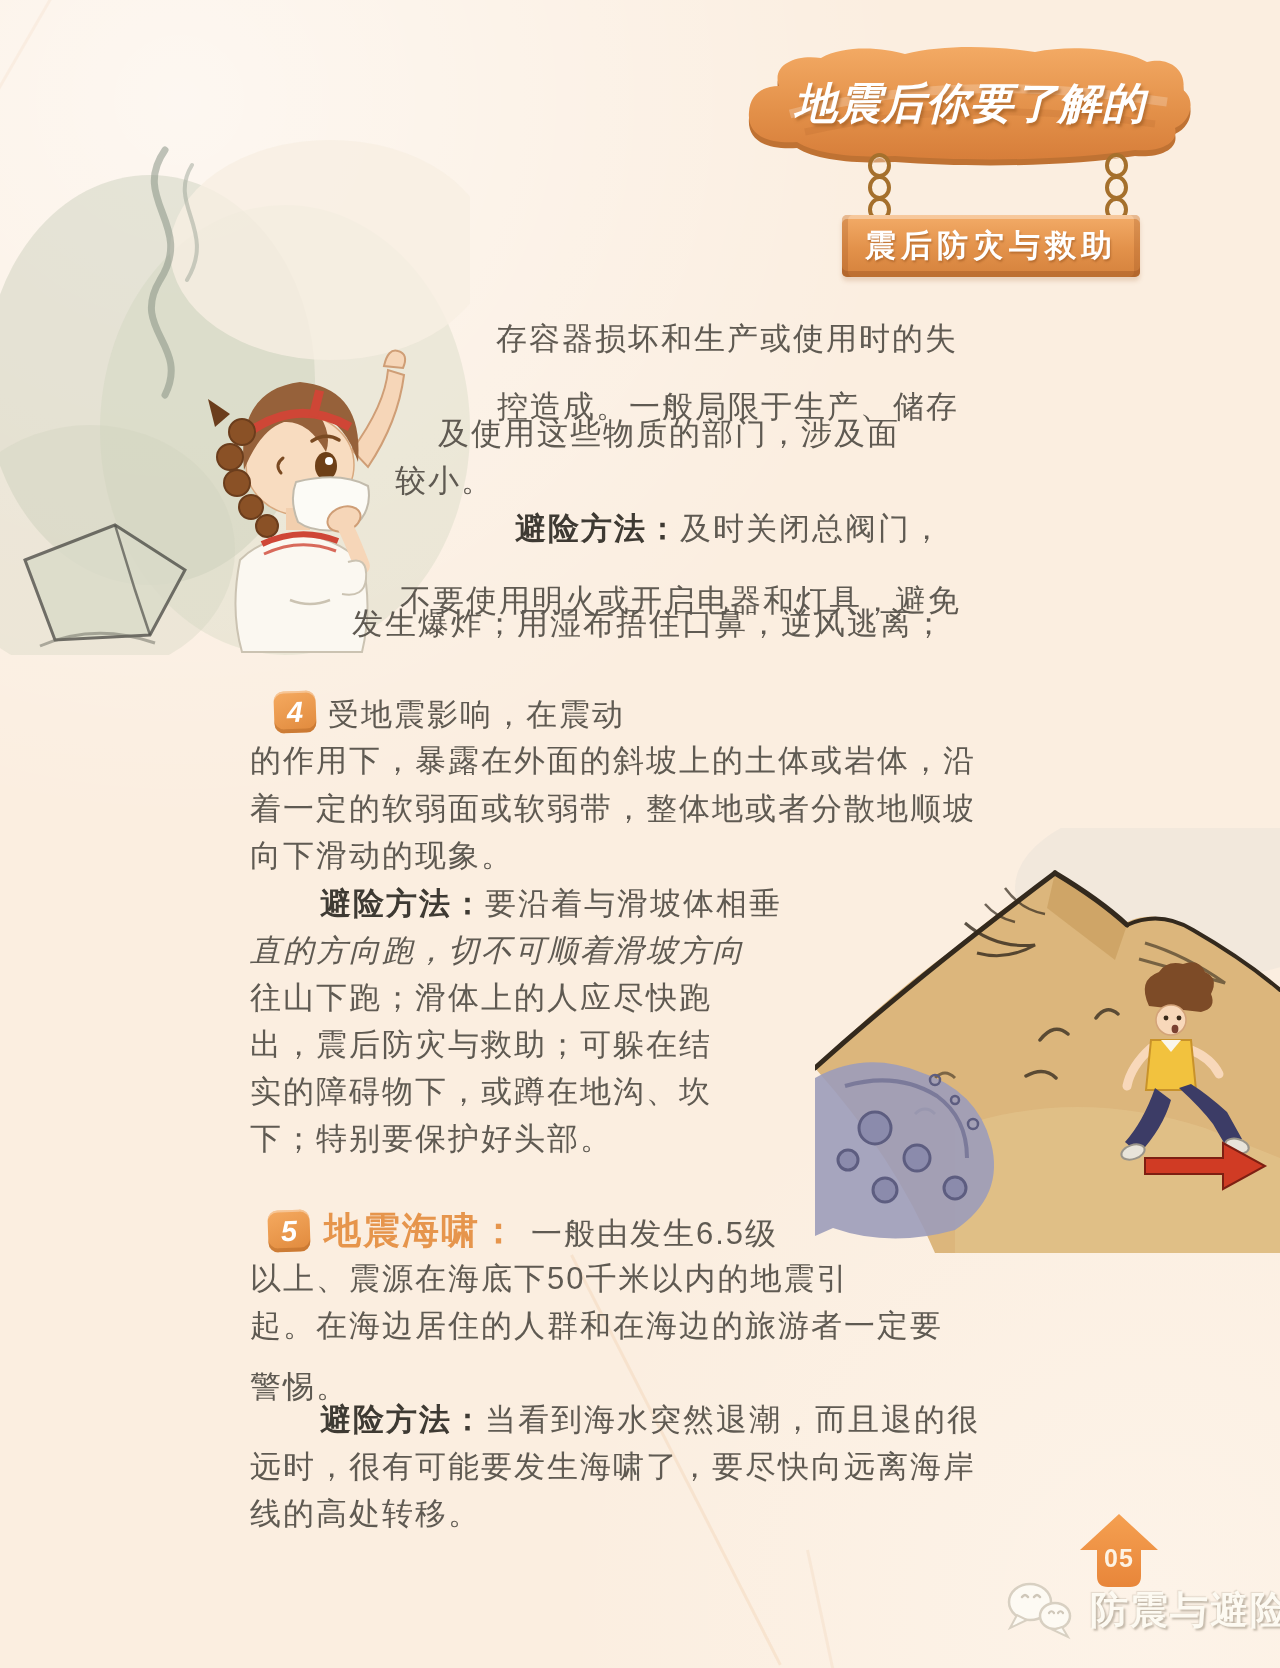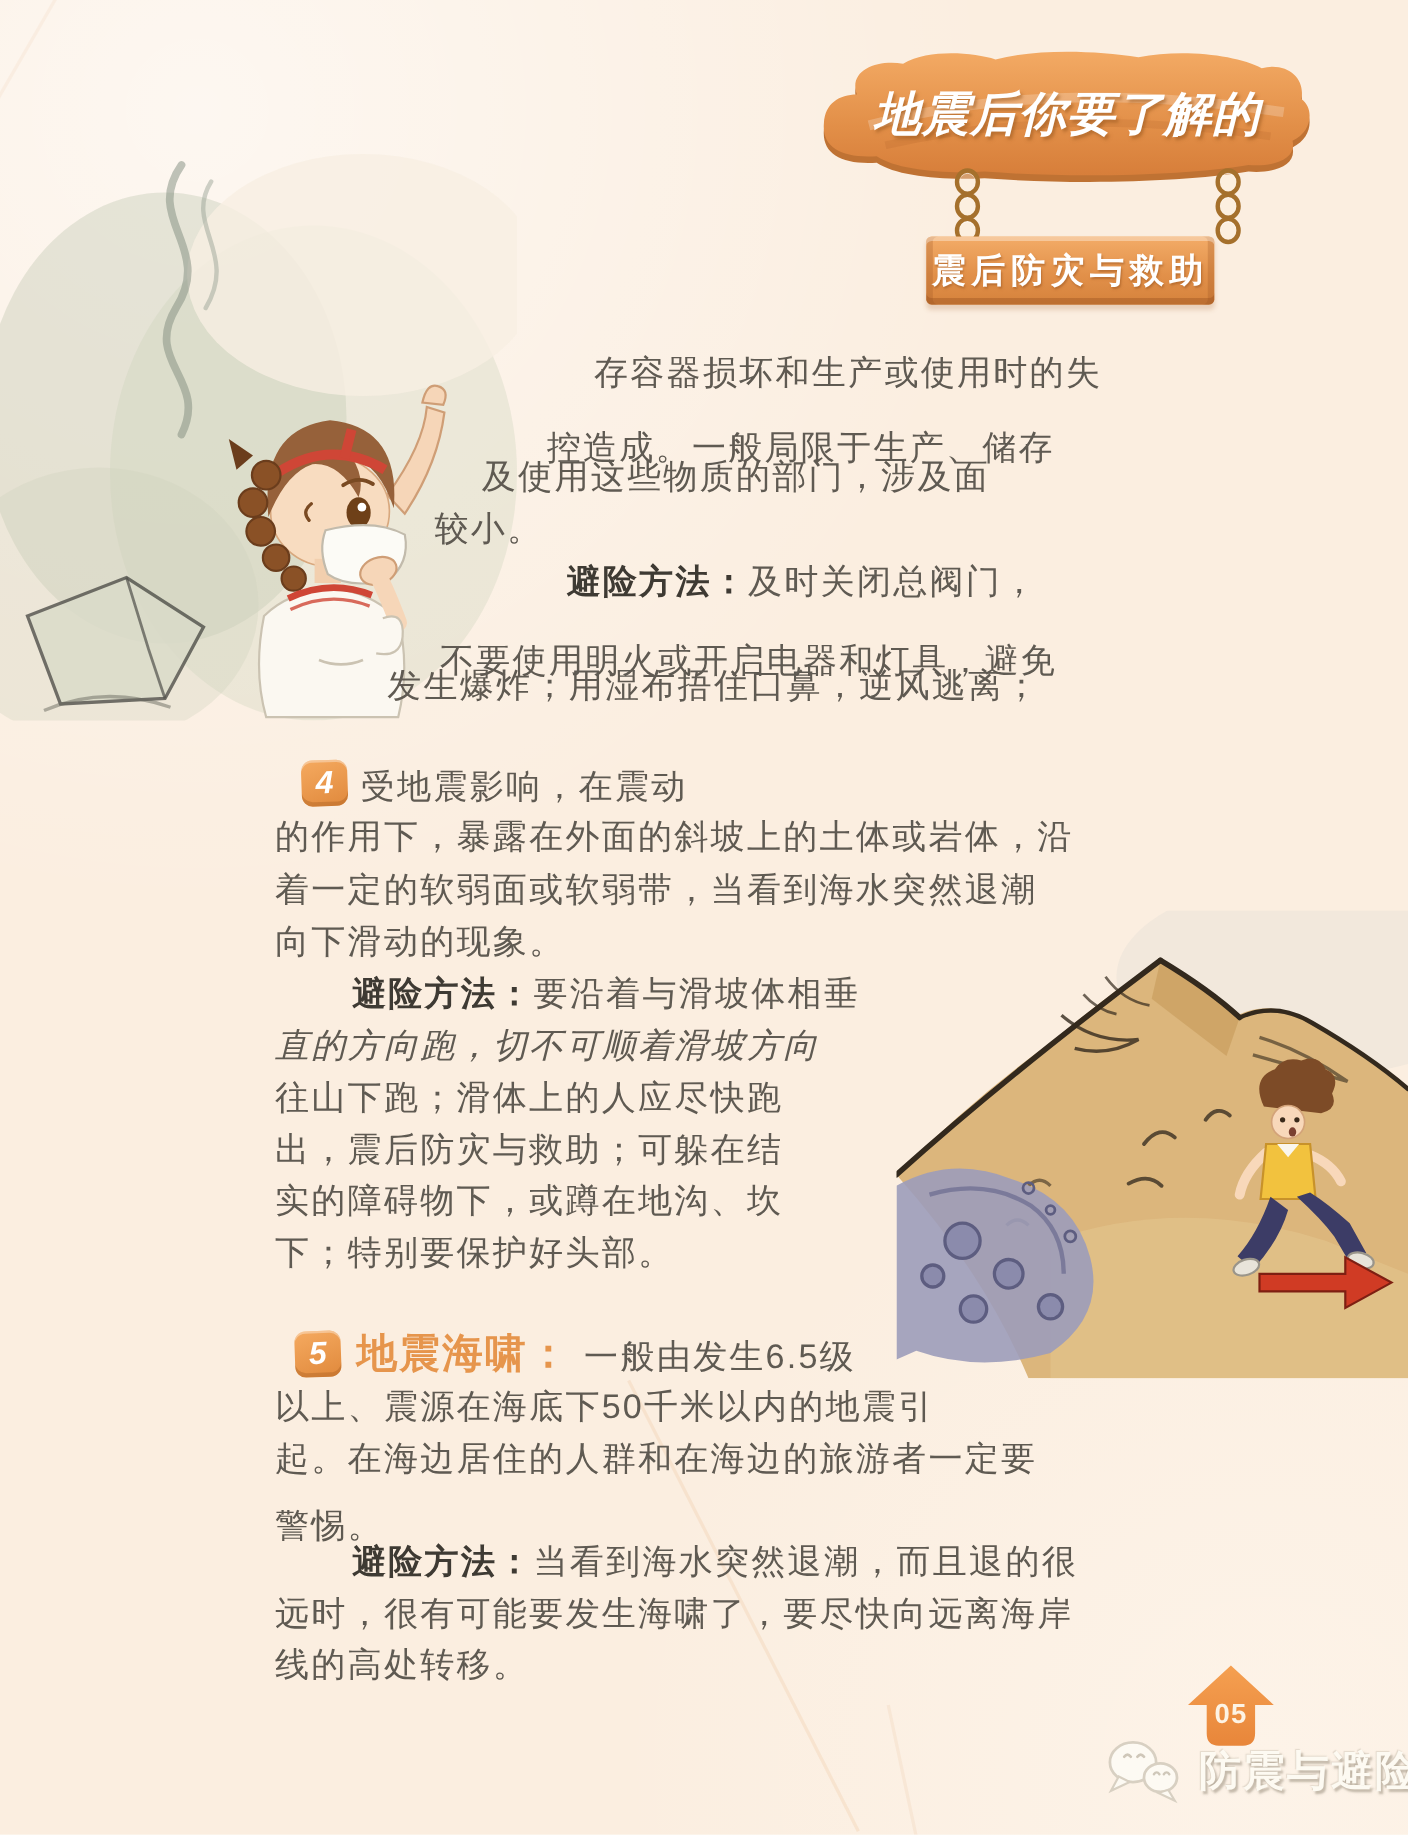--- a/index.html
+++ b/index.html
@@ -15,21 +15,21 @@
   .cloud-wrap{position:absolute;left:735px;top:40px;width:460px;height:132px;}
   .banner-text{
     position:absolute;left:775px;top:60px;width:390px;height:88px;
     display:flex;align-items:center;justify-content:center;
     color:#fff;font-size:43px;font-weight:bold;font-style:italic;letter-spacing:1px;
     text-shadow:2px 3px 3px rgba(150,85,30,.55);white-space:nowrap;
   }
   .chain{position:absolute;display:flex;flex-direction:column;align-items:center;}
   .chain .ring{width:15px;height:17px;border:4px solid #a5702c;border-radius:50%;margin-top:-3px;background:rgba(255,240,220,.35);box-shadow:inset 0 1px 0 rgba(255,255,255,.6);}
   .sign{
-    position:absolute;left:842px;top:215px;width:262px;height:62px;
+    position:absolute;left:842px;top:215px;width:298px;height:62px;
     background:linear-gradient(#f3ac68,#e2914a 55%,#d5823c);
     border-radius:5px;
     box-shadow:inset 0 4px 0 rgba(255,255,255,.35), inset 0 -6px 0 rgba(150,80,30,.38),
                inset 6px 0 0 rgba(150,80,30,.25), inset -6px 0 0 rgba(150,80,30,.25),
                0 4px 4px rgba(180,120,70,.25);
     display:flex;align-items:center;justify-content:center;
   }
   .sign span{color:#fff;font-size:31px;font-weight:bold;letter-spacing:5px;text-shadow:1px 2px 2px rgba(160,90,35,.6);white-space:nowrap;}
   
   .bl{position:absolute;font-size:31px;color:#5f5a52;letter-spacing:2px;white-space:nowrap;line-height:42px;}
@@ -165,36 +165,36 @@
   <div class="chain" style="left:1105px;top:156px;">
     <div class="ring"></div>
       <div class="ring"></div>
       <div class="ring"></div>
   </div>
 
   <div class="sign">
     <span>震后防灾与救助</span>
   </div>
 
-  <div class="bl" style="left:540px;top:318px;">存容器损坏和生产或使用时的失</div>
+  <div class="bl" style="left:496px;top:318px;">存容器损坏和生产或使用时的失</div>
   <div class="bl" style="left:497px;top:369px;margin-top:17px;">控造成。一般局限于生产、储存</div>
   <div class="bl" style="left:438px;top:413px;">及使用这些物质的部门，涉及面</div>
   <div class="bl" style="left:395px;top:460px;">较小。</div>
   <div class="bl" style="left:515px;top:508px;">
     <span class="b">避险方法：</span><span>及时关闭总阀门，</span>
   </div>
   <div class="bl" style="left:400px;top:556px;margin-top:24px;">不要使用明火或开启电器和灯具，避免</div>
   <div class="bl" style="left:352px;top:603px;">发生爆炸；用湿布捂住口鼻，逆风逃离；</div>
 
   <div class="sec-head" style="left:274px;top:688px;">
     <div class="num-badge">4</div>
     <span class="sec-tail">受地震影响，在震动</span>
   </div>
   <div class="bl" style="left:250px;top:740px;">的作用下，暴露在外面的斜坡上的土体或岩体，沿</div>
-  <div class="bl" style="left:250px;top:788px;">着一定的软弱面或软弱带，当看到海水突然退潮</div>
+  <div class="bl" style="left:250px;top:788px;">着一定的软弱面或软弱带，整体地或者分散地顺坡</div>
   <div class="bl" style="left:250px;top:835px;">向下滑动的现象。</div>
   <div class="bl" style="left:320px;top:883px;">
     <span class="b">避险方法：</span><span>要沿着与滑坡体相垂</span>
   </div>
   <div class="bl" style="left:250px;top:930px;font-style:italic;">直的方向跑，切不可顺着滑坡方向</div>
   <div class="bl" style="left:250px;top:977px;">往山下跑；滑体上的人应尽快跑</div>
   <div class="bl" style="left:250px;top:1024px;">出，震后防灾与救助；可躲在结</div>
   <div class="bl" style="left:250px;top:1071px;">实的障碍物下，或蹲在地沟、坎</div>
   <div class="bl" style="left:250px;top:1118px;">下；特别要保护好头部。</div>
 

